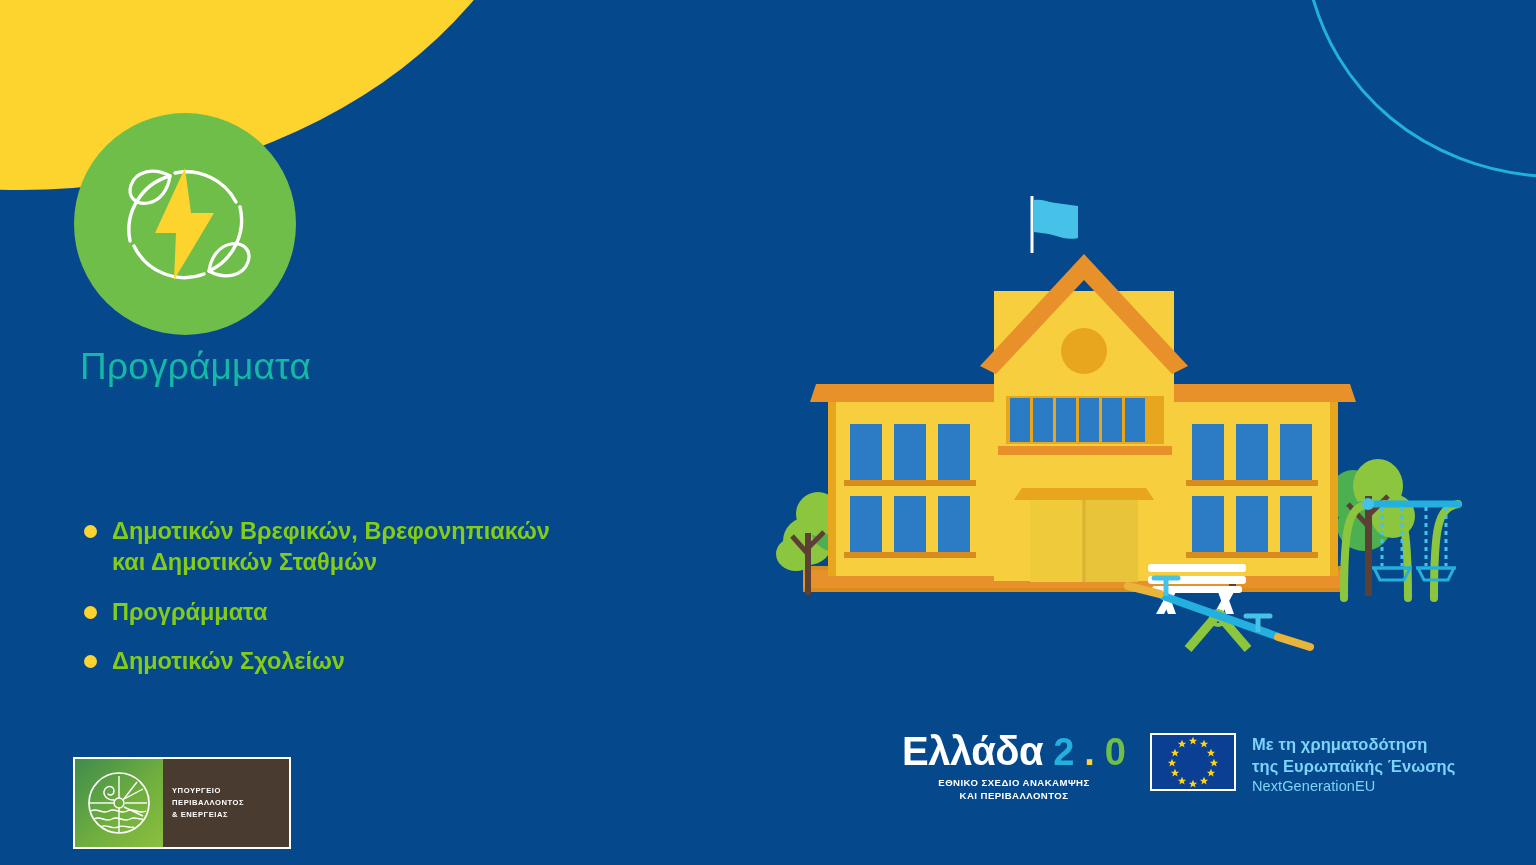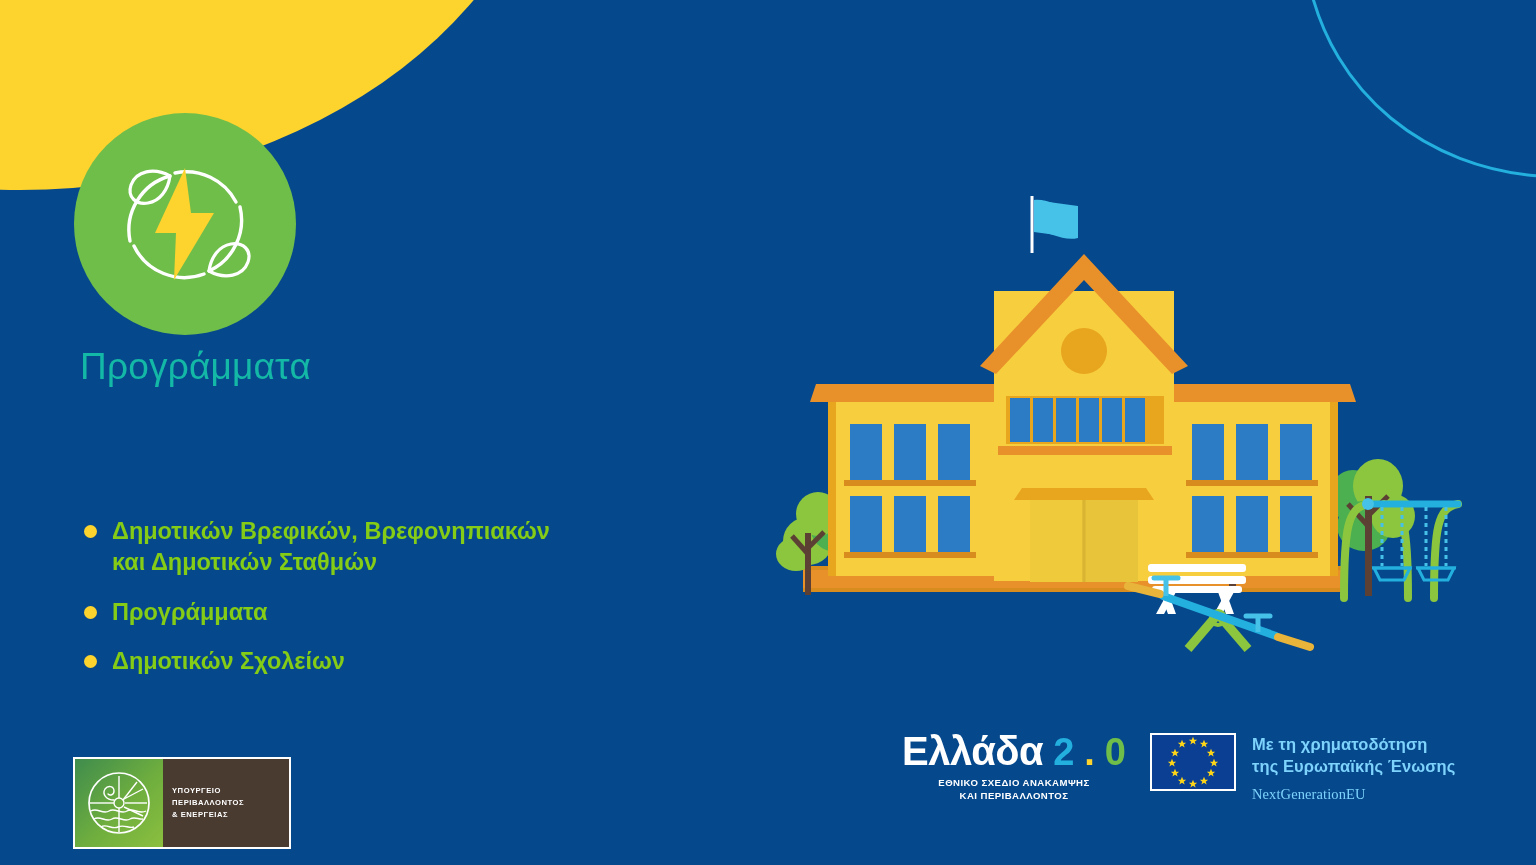--- a/index.html
+++ b/index.html
@@ -173,23 +173,22 @@
   .eu .eu-text { color: #7dd3fc; padding-top: 1px; }
   .eu .eu-l1 {
     font-size: 16.5px;
     font-weight: 700;
     line-height: 1.33;
     letter-spacing: .1px;
   }
   .eu .eu-l2 {
     font-size: 14.5px;
     font-weight: 400;
-    margin-top: 8px;
+    margin-top: 0;
     letter-spacing: .1px;
-    font-family: Liberation Serif, serif;
   }
 
   
   .school {
     position: absolute;
     left: 748px; top: 196px;
     width: 720px; height: 470px;
   }
   .school svg { display: block; }
 </style>

